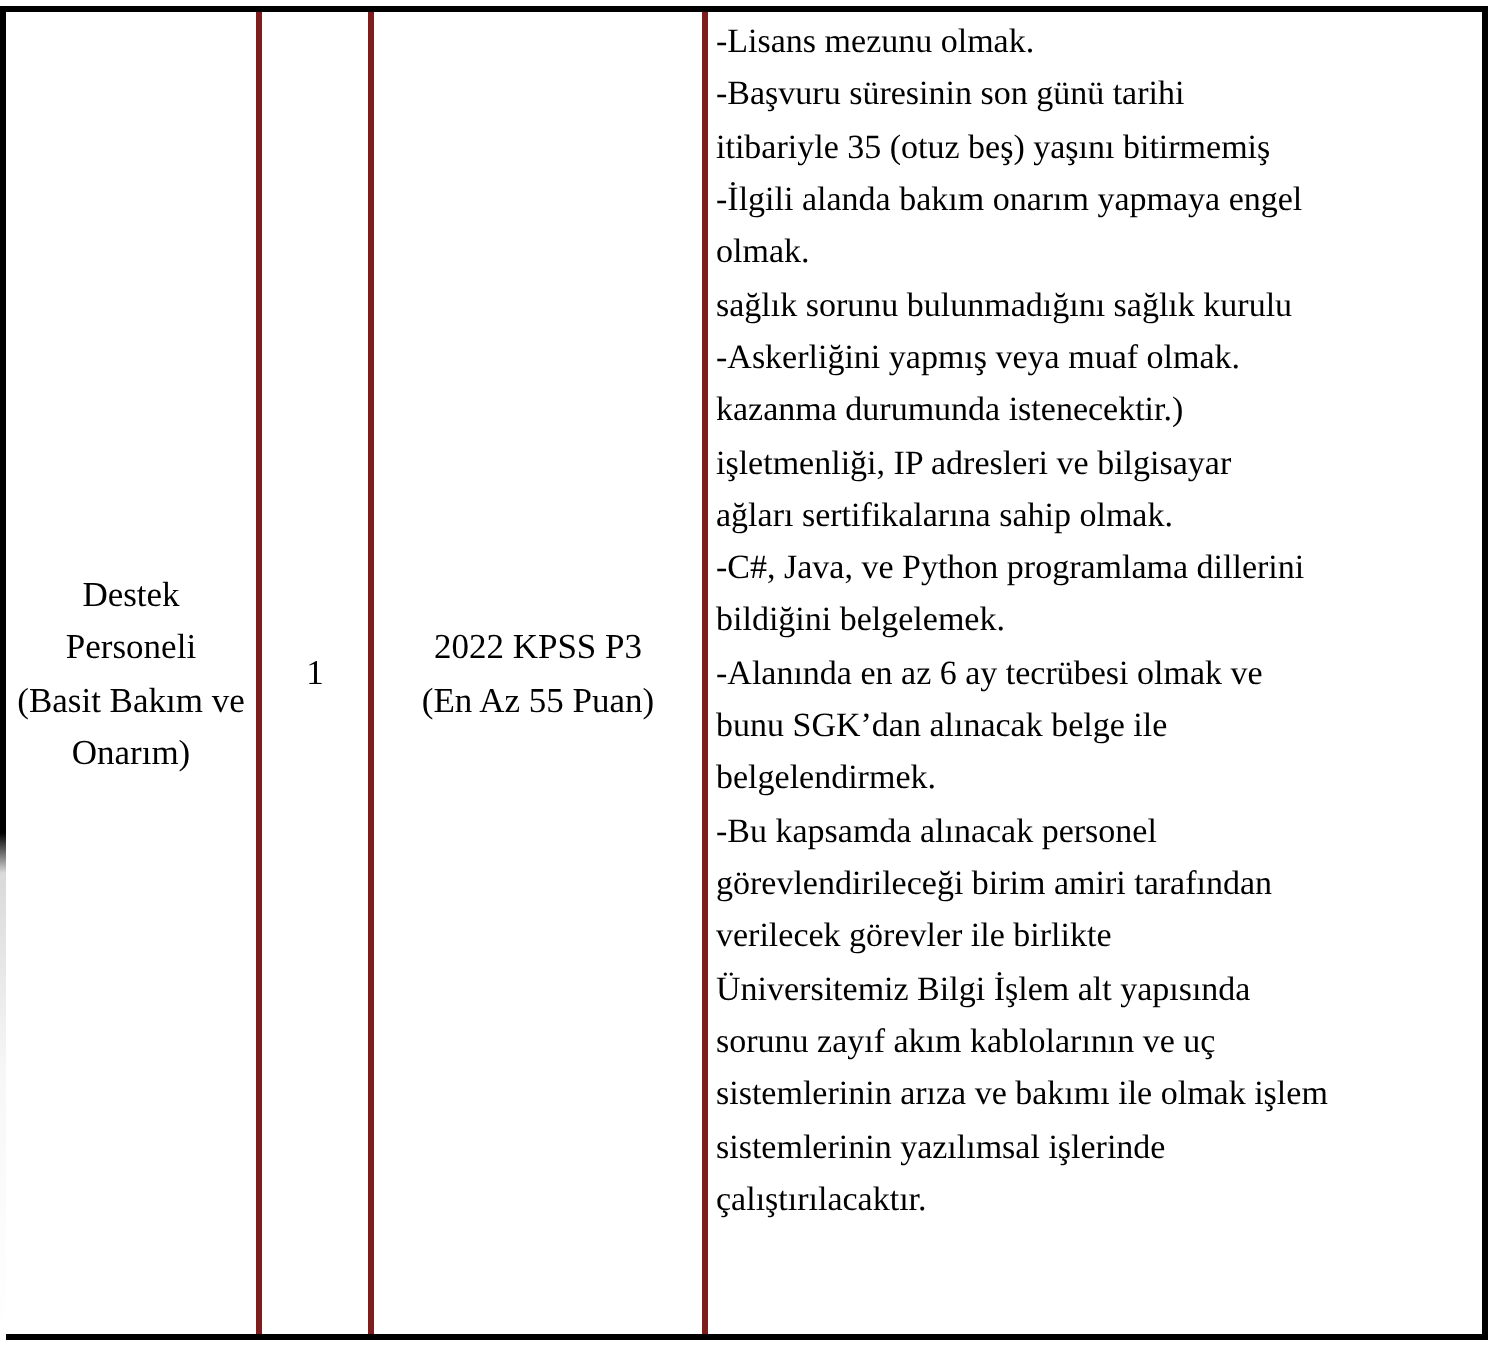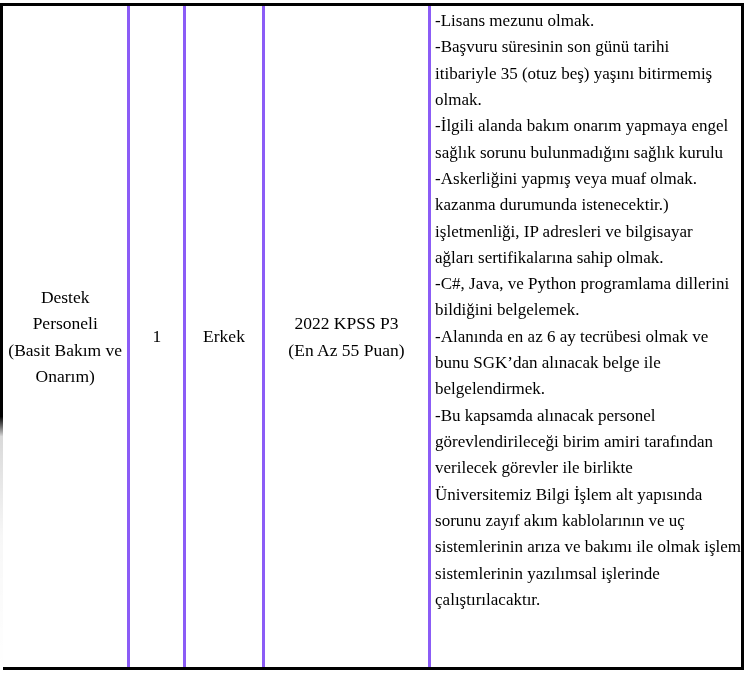--- a/index.html
+++ b/index.html
@@ -27,21 +27,21 @@
     position: absolute;
     left: -3px; top: -3px;
     width: 3px; height: calc(100% + 6px);
     background: linear-gradient(to bottom,
       #000 0%, #000 62%,
       rgba(0,0,0,0.15) 65%,
       rgba(0,0,0,0.03) 80%,
       rgba(0,0,0,0) 100%);
   }
 
-  .cell { height: 100%; border-right: 3px solid #8b5cf6; }
+  .cell { height: 100%; border-right: 3px solid #7f1d1d; }
   .cell:last-child { border-right: none; border-radius: 21px; }
   .c1 { width: 128px; }
   .c2 { width: 56px; }
   .c3 { width: 79px; }
   .c4 { width: 167px; }
   .c5 { flex: 1; }
 
   .center {
     display: flex;
     align-items: center;
@@ -73,38 +73,35 @@
           <div class="line">Personeli</div>
           <div class="line">(Basit Bakım ve</div>
           <div class="line">Onarım)</div>
         </div>
     </div>
 
     <div class="cell c2 center">
       <div class="ctext">1</div>
     </div>
 
-    <div class="cell c3 center">
-      <div class="ctext">Erkek</div>
-    </div>
 
     <div class="cell c4 center">
       <div class="ctext">
           <div class="line">2022 KPSS P3</div>
           <div class="line">(En Az 55 Puan)</div>
         </div>
     </div>
 
     <div class="cell c5">
       <div class="reqs">
           <div class="line">-Lisans mezunu olmak.</div>
           <div class="line">-Başvuru süresinin son günü tarihi</div>
           <div class="line">itibariyle 35 (otuz beş) yaşını bitirmemiş</div>
+          <div class="line">-İlgili alanda bakım onarım yapmaya engel</div>
           <div class="line">olmak.</div>
-          <div class="line">-İlgili alanda bakım onarım yapmaya engel</div>
           <div class="line">sağlık sorunu bulunmadığını sağlık kurulu</div>
           <div class="line">-Askerliğini yapmış veya muaf olmak.</div>
           <div class="line">kazanma durumunda istenecektir.)</div>
           <div class="line">işletmenliği, IP adresleri ve bilgisayar</div>
           <div class="line">ağları sertifikalarına sahip olmak.</div>
           <div class="line">-C#, Java, ve Python programlama dillerini</div>
           <div class="line">bildiğini belgelemek.</div>
           <div class="line">-Alanında en az 6 ay tecrübesi olmak ve</div>
           <div class="line">bunu SGK’dan alınacak belge ile</div>
           <div class="line">belgelendirmek.</div>

